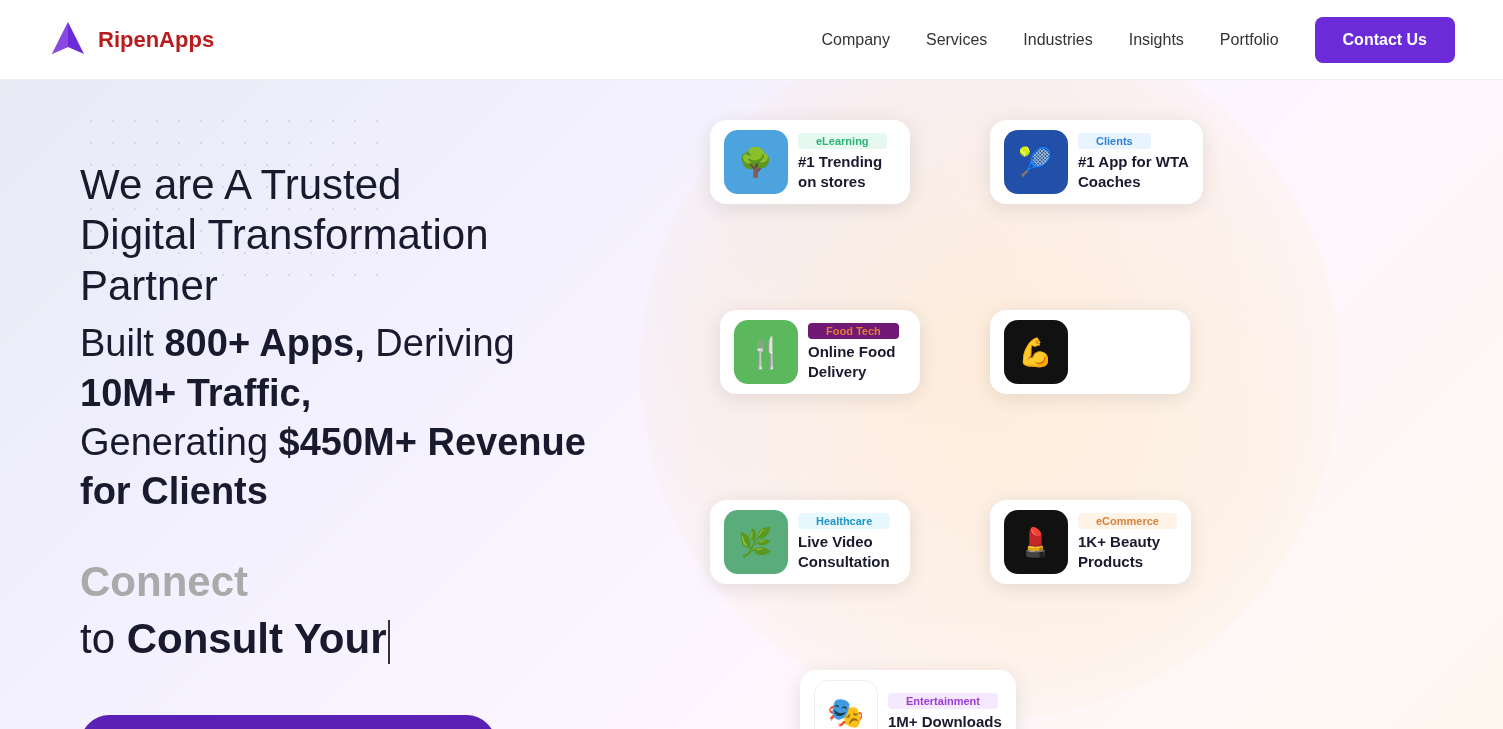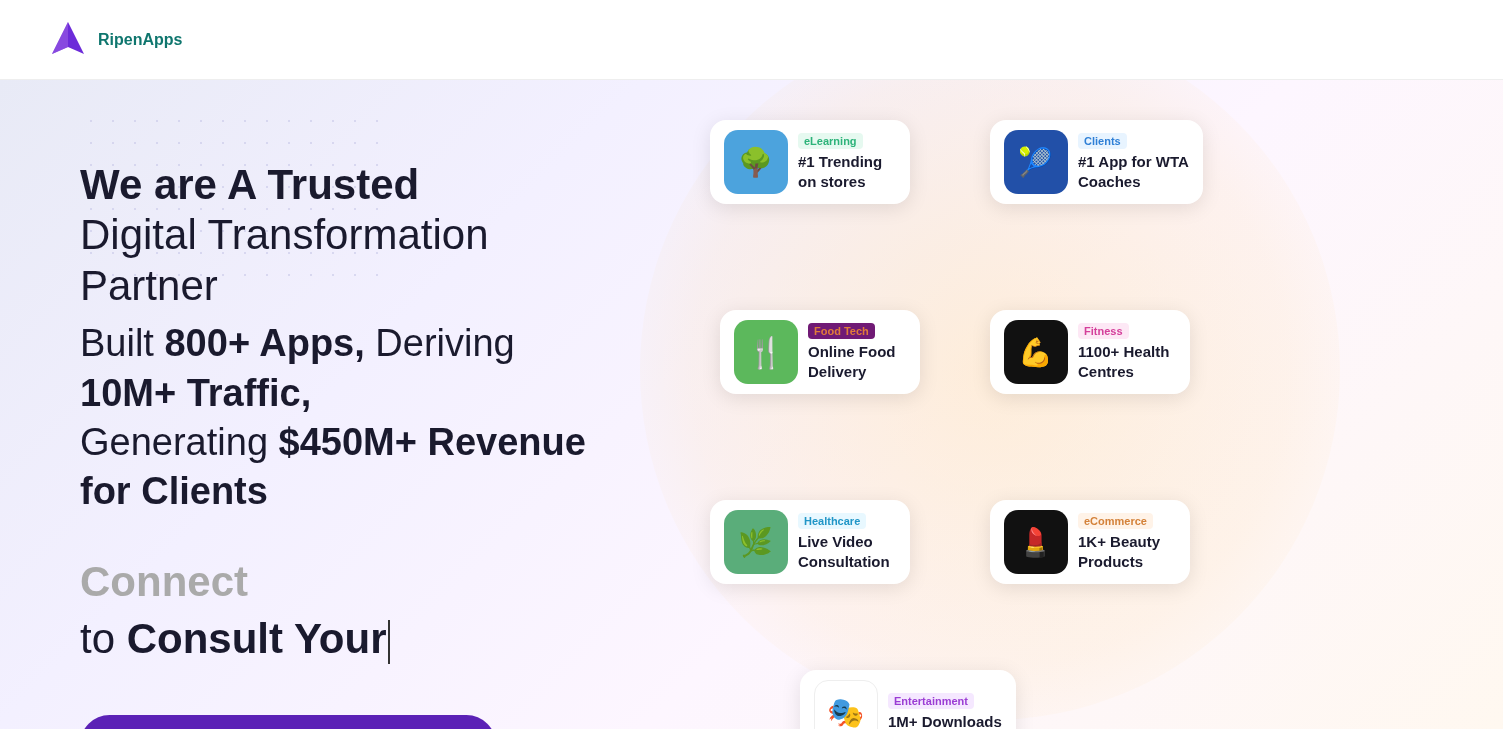--- a/index.html
+++ b/index.html
@@ -26,23 +26,23 @@
     .logo-area {
       display: flex;
       align-items: center;
       gap: 10px;
     }
     .logo-icon {
       width: 40px;
       height: 40px;
     }
     .logo-text {
-      font-size: 16px;
+      font-size: 22px;
       font-weight: 700;
-      color: #0f766e;
+      color: #b91c1c;
     }
     .nav-links {
       display: flex;
       align-items: center;
       gap: 36px;
     }
     .nav-link {
       font-size: 16px;
       color: #333;
       font-weight: 500;
@@ -94,21 +94,21 @@
       z-index: 0;
     }
 
     .headline {
       position: relative;
       z-index: 1;
       margin-top: 20px;
     }
     .headline-line1 {
       font-size: 42px;
-      font-weight: 700;
+      font-weight: 400;
       color: #1a1a2e;
       line-height: 1.2;
     }
     .headline-line2 {
       font-size: 42px;
       font-weight: 400;
       color: #1a1a2e;
       line-height: 1.2;
     }
     .headline-line3 {
@@ -224,21 +224,21 @@
     }
     .app-info {
       display: flex;
       flex-direction: column;
       gap: 3px;
     }
     .app-category {
       font-size: 11px;
       font-weight: 600;
       border-radius: 4px;
-      padding: 2px 6px;
+      padding: 2px 18px;
       display: inline-block;
       width: fit-content;
     }
     .app-title {
       font-size: 15px;
       font-weight: 700;
       color: #1a1a2e;
       line-height: 1.3;
     }
 
@@ -273,20 +273,28 @@
 <body>
 
 <nav class="navbar">
   <div class="logo-area">
     <svg class="logo-icon" viewBox="0 0 40 40">
       <polygon points="20,2 36,34 20,27 4,34" fill="#6c2bd9"></polygon>
       <polygon points="20,2 20,27 4,34" fill="#9b5de5" opacity="0.6"></polygon>
     </svg>
     <span class="logo-text">RipenApps</span>
   </div>
+  <div class="nav-links">
+    <a class="nav-link">Company</a>
+    <a class="nav-link">Services</a>
+    <a class="nav-link">Industries</a>
+    <a class="nav-link">Insights</a>
+    <a class="nav-link">Portfolio</a>
+    <button class="contact-btn">Contact Us</button>
+  </div>
 </nav>
 
 <section class="main">
 
   <div class="left-content">
     <div class="dot-grid"></div>
 
     <div class="headline">
       <div class="headline-line1">We are A Trusted</div>
       <div class="headline-line2">Digital Transformation Partner</div>
@@ -333,24 +341,20 @@
     <div class="app-card card-foodtech">
       <div class="app-icon icon-foodtech" style="background:#5cb85c; color:#fff; font-size:30px;">🍴</div>
       <div class="app-info">
         <span class="app-category cat-foodtech">Food Tech</span>
         <span class="app-title">Online Food<br>Delivery</span>
       </div>
     </div>
 
     <div class="app-card card-fitness">
       <div class="app-icon icon-fitness" style="background:#111; color:#fff;">💪</div>
-      <div class="app-info">
-        <span class="app-category cat-fitness">Fitness</span>
-        <span class="app-title">1100+ Health<br>Centres</span>
-      </div>
     </div>
 
     <div class="app-card card-healthcare">
       <div class="app-icon icon-healthcare" style="background:#5aad7a; color:#fff;">🌿</div>
       <div class="app-info">
         <span class="app-category cat-healthcare">Healthcare</span>
         <span class="app-title">Live Video<br>Consultation</span>
       </div>
     </div>
 

